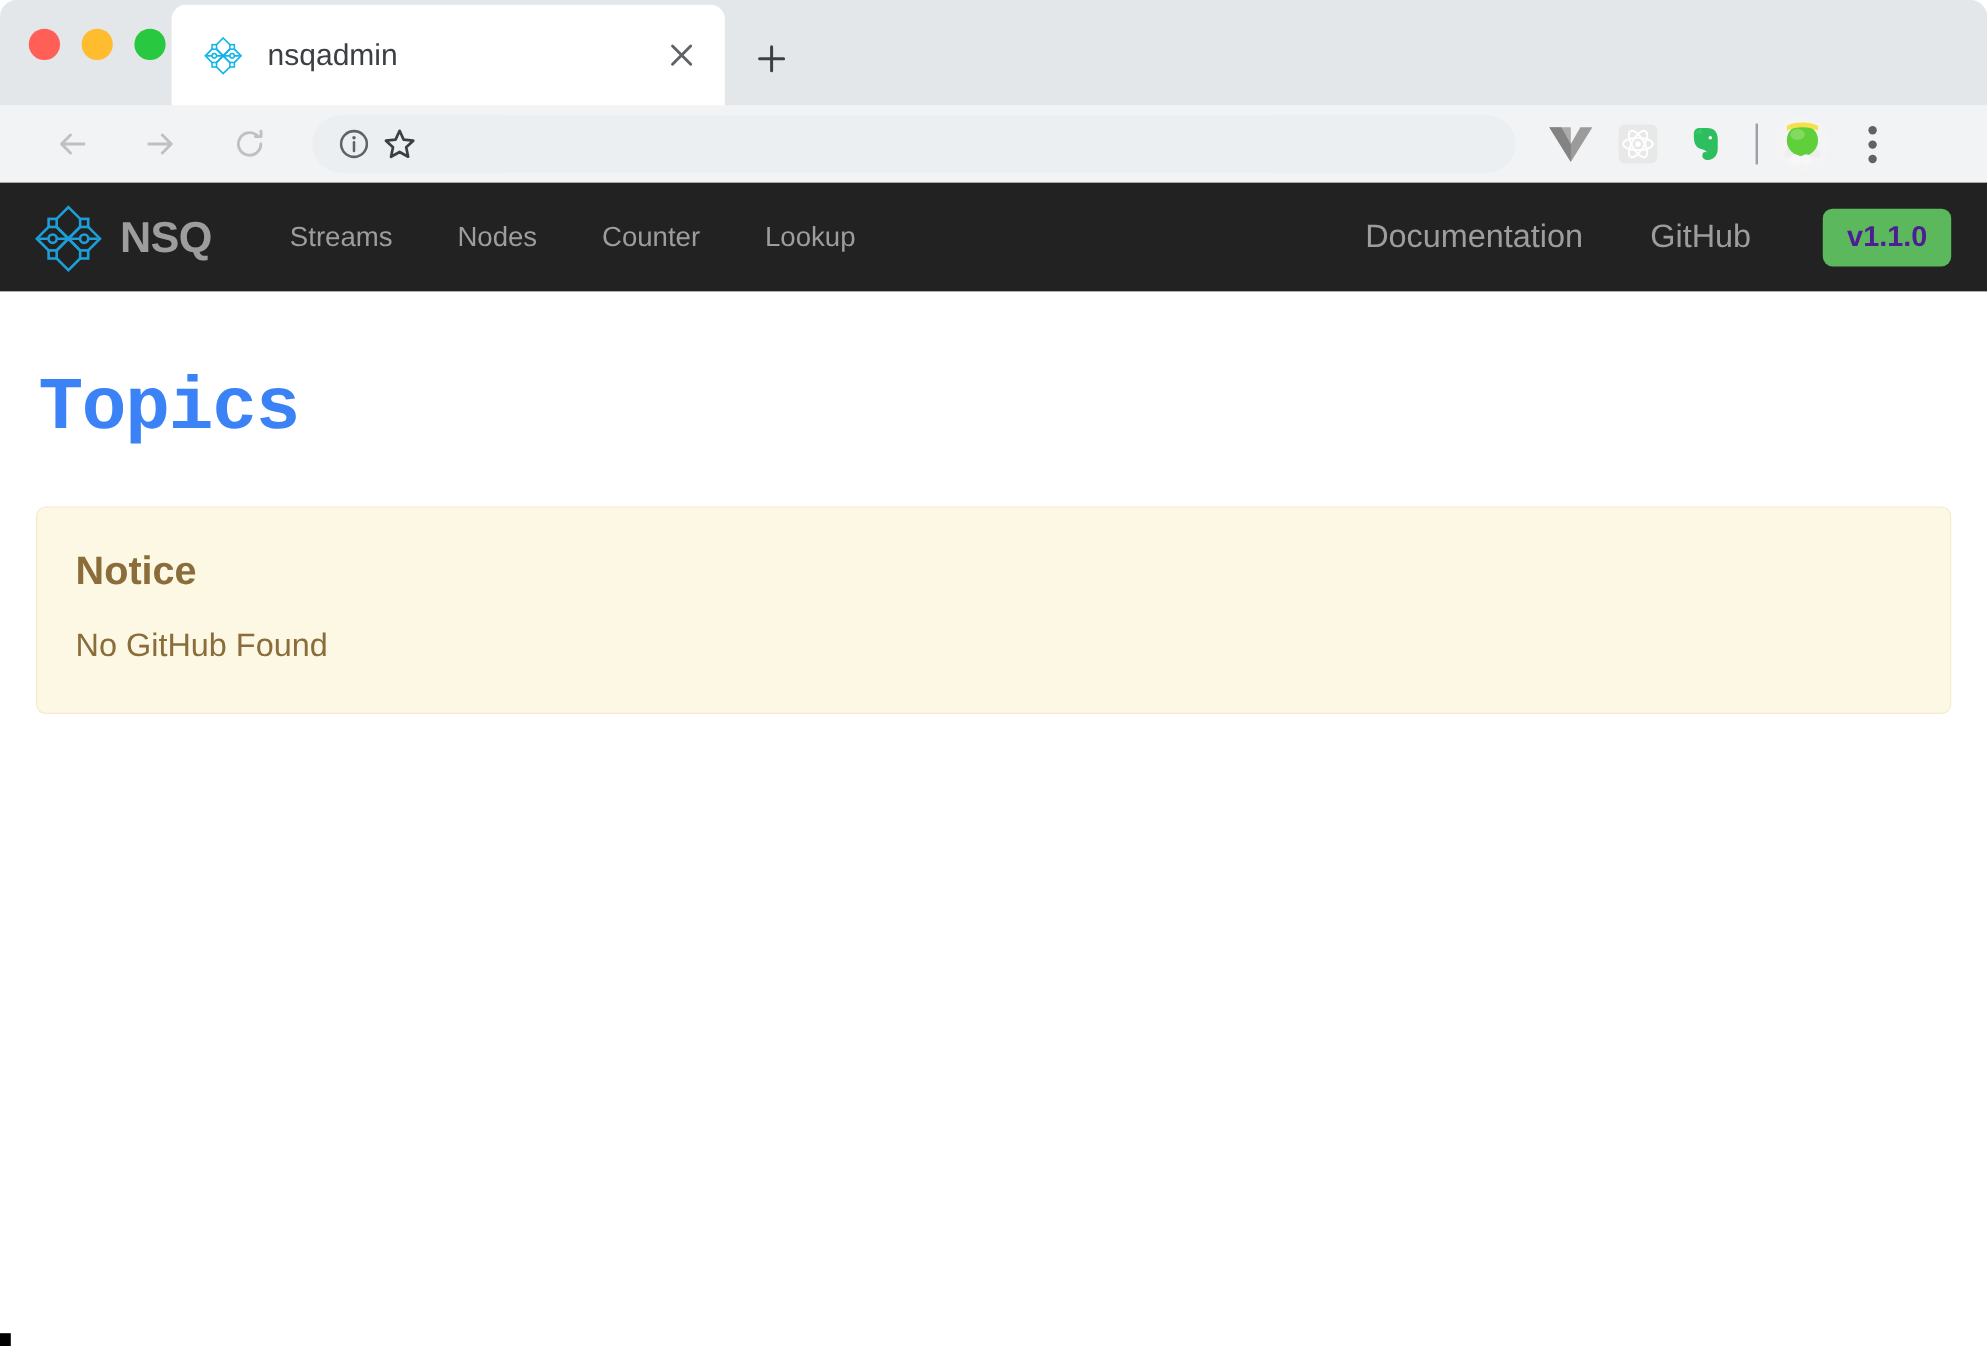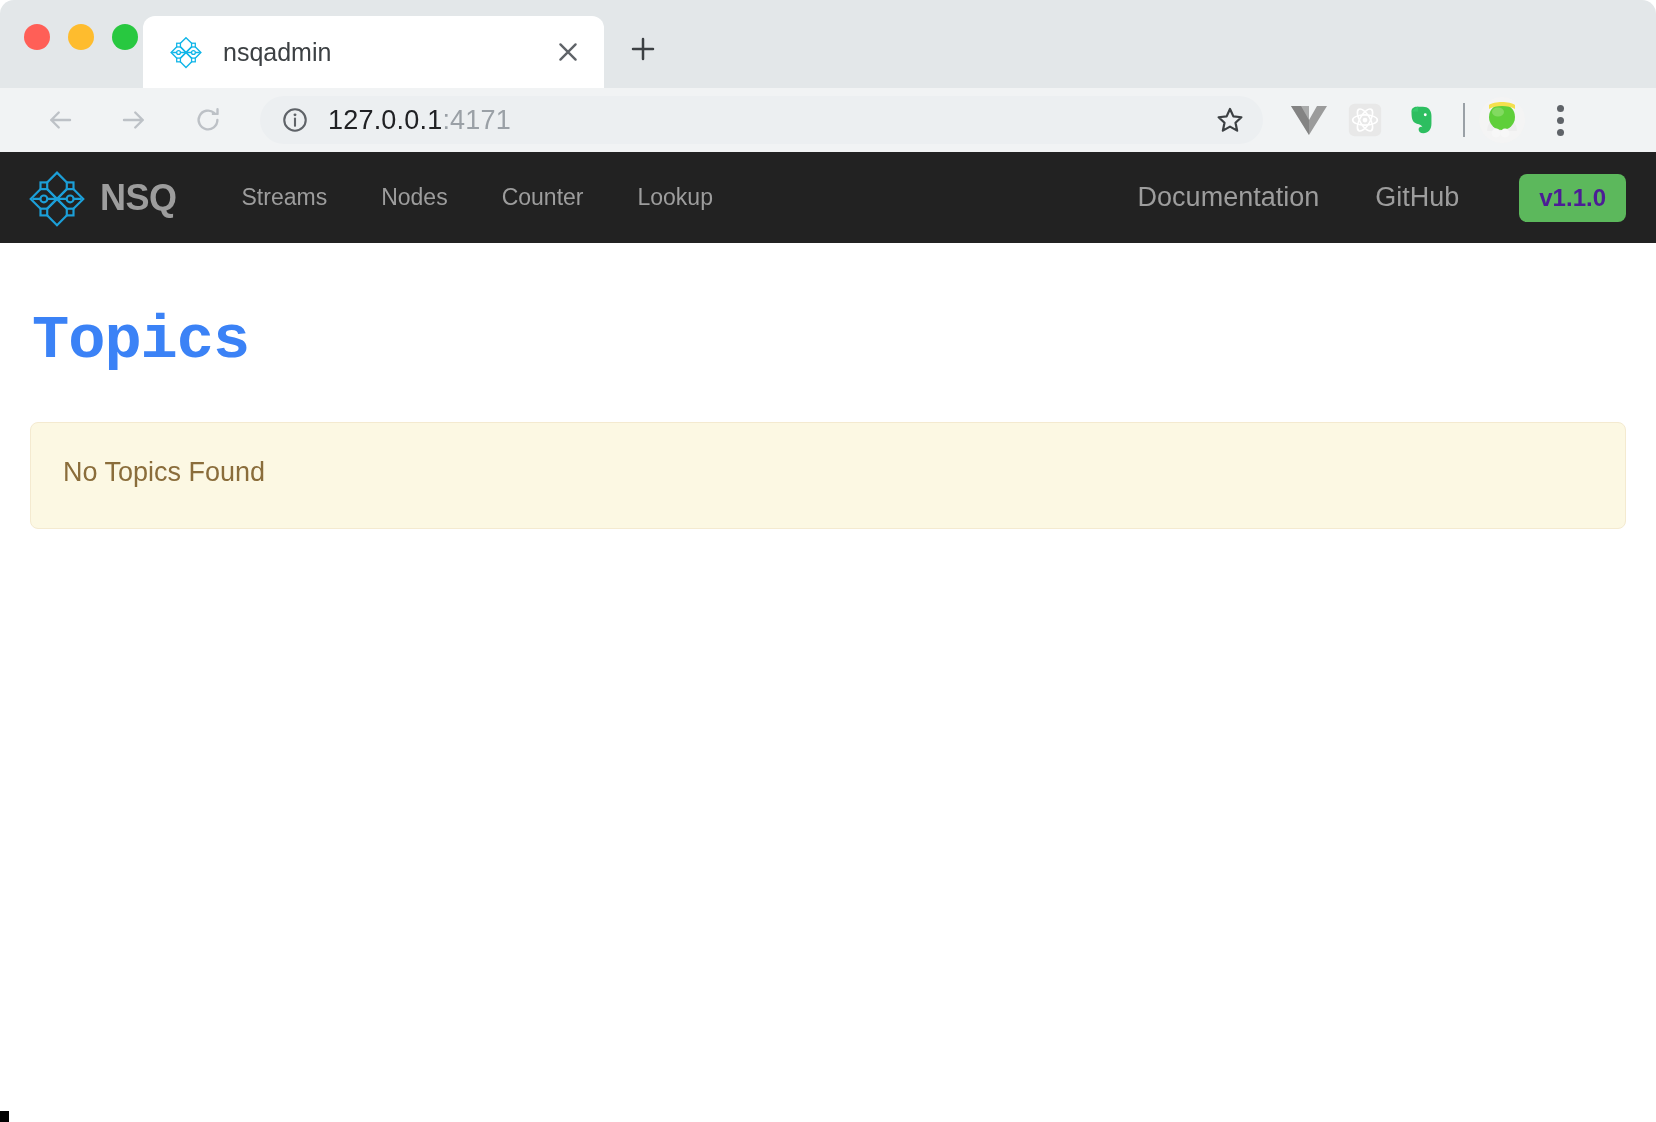--- a/index.html
+++ b/index.html
@@ -50,21 +50,21 @@
   }
   .light.red { background: #ff5f57; }
   .light.yellow { background: #febc2e; }
   .light.green { background: #28c840; }
 
   .tab {
     position: absolute;
     left: 143px;
     bottom: 0;
     width: 461px;
-    height: 72px;
+    height: 84px;
     background: #ffffff;
     border-radius: 12px 12px 0 0;
     display: flex;
     align-items: center;
     padding: 0 0 0 26px;
     box-sizing: border-box;
   }
   .tab-favicon {
     width: 34px;
     height: 34px;
@@ -390,21 +390,20 @@
     </span>
 
     <div class="omnibox">
       <span class="site-info-icon">
         <svg viewBox="0 0 24 24" width="28" height="28" aria-hidden="true">
           <circle cx="12" cy="12" r="9.2" stroke="currentColor" stroke-width="1.8" fill="none"></circle>
           <circle cx="12" cy="7.6" r="1.25" fill="currentColor"></circle>
           <path d="M12 10.8 V17" stroke="currentColor" stroke-width="1.8" stroke-linecap="round"></path>
         </svg>
       </span>
-      <span class="omnibox-url"><span>127.0.0.1</span><span class="port">:4171</span></span>
       <span class="star-btn">
         <svg viewBox="0 0 24 24" width="30" height="30" aria-hidden="true">
           <path d="M12 3.2 L14.7 9.1 L21.1 9.8 L16.4 14.2 L17.7 20.5 L12 17.3 L6.3 20.5 L7.6 14.2 L2.9 9.8 L9.3 9.1 Z" stroke="currentColor" stroke-width="1.8" fill="none" stroke-linejoin="round"></path>
         </svg>
       </span>
     </div>
 
     <div class="ext-zone">
       <span class="ext-icon">
         <svg viewBox="0 0 40 34" width="40" height="34" aria-hidden="true">
@@ -484,18 +483,19 @@
     <div class="nav-right">
       <a href="#">Documentation</a>
       <a href="#">GitHub</a>
       <span class="version-badge">v1.1.0</span>
     </div>
   </div>
 
   <div class="content">
     <h1 class="page-title">Topics</h1>
     <div class="alert">
-      <div class="alert-text">No Topics Found</div>
+      <div class="alert-title">Notice</div>
+      <div class="alert-text">No GitHub Found</div>
     </div>
   </div>
 
   <span class="corner-artifact"></span>
 </div>
 
 </body></html>

